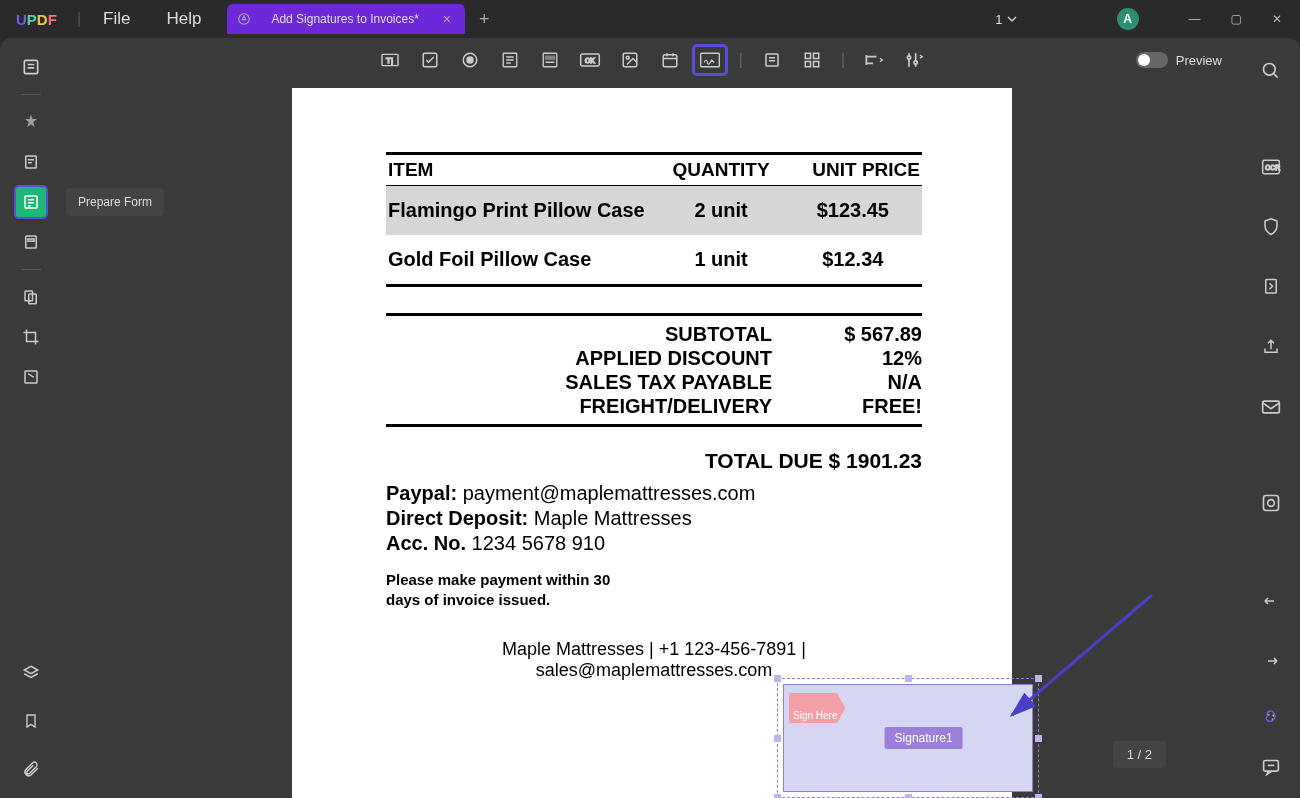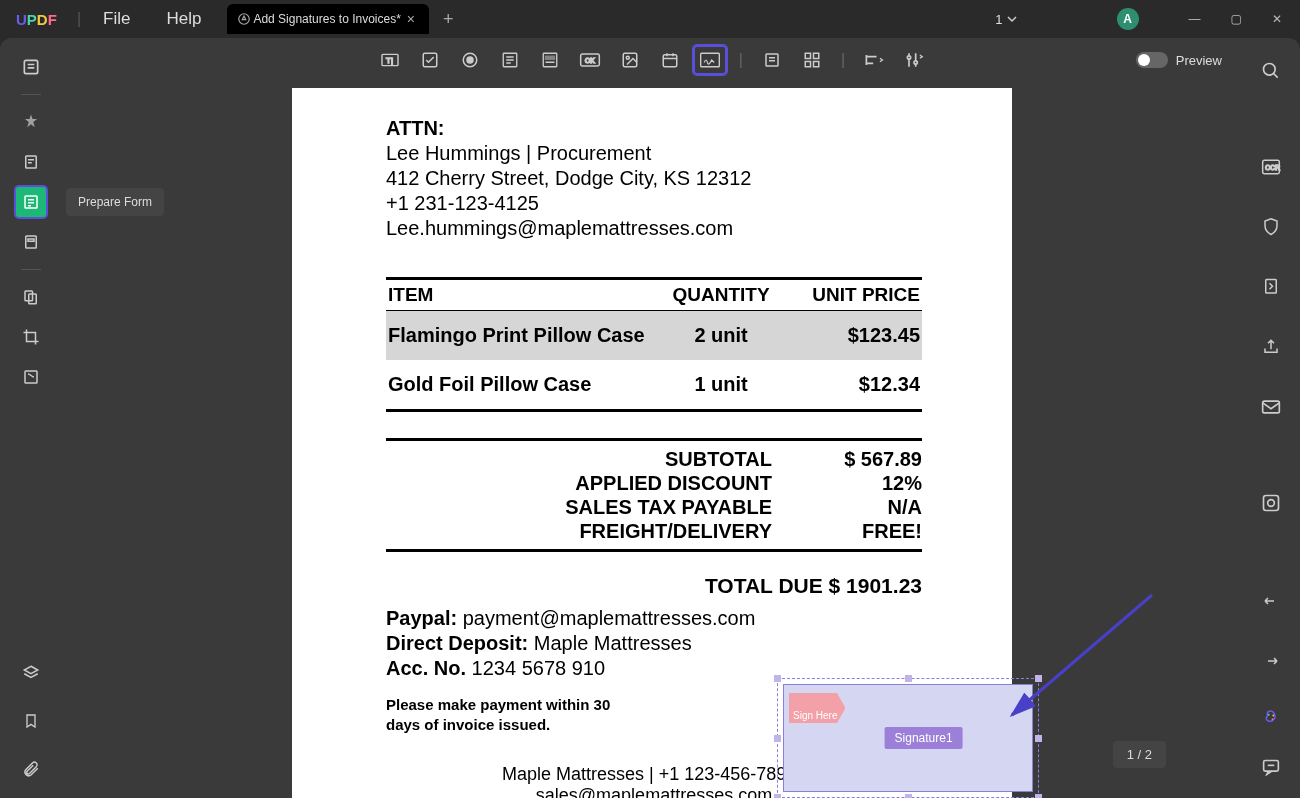--- a/index.html
+++ b/index.html
@@ -7,21 +7,21 @@
 
 
 .titlebar { height: 38px; background: #2a2a2a; display: flex; align-items: center; color: #ccc; position: relative; }
 .logo { padding: 0 16px; font-weight: bold; font-size: 15px; }
 .logo .u { color: #6b5ce7; }
 .logo .p { color: #4dd4a8; }
 .logo .d { color: #f5c842; }
 .logo .f { color: #ff6b8a; }
 .menu-sep { color: #555; margin: 0 4px; }
 .menu-item { padding: 0 18px; font-size: 17px; color: #ddd; cursor: pointer; }
-.tab { display: flex; align-items: center; background: #000000; border-radius: 6px 6px 0 0; padding: 7px 10px; margin-left: 8px; font-size: 12px; color: #ddd; gap: 2px; }
+.tab { display: flex; align-items: center; background: #6d28d9; border-radius: 6px 6px 0 0; padding: 7px 10px; margin-left: 8px; font-size: 12px; color: #ddd; gap: 20px; }
 .tab-close { color: #aaa; font-size: 14px; cursor: pointer; padding: 0 4px; }
 .tab-add { color: #aaa; font-size: 18px; padding: 0 14px; cursor: pointer; }
 .titlebar-right { position: absolute; right: 8px; display: flex; align-items: center; gap: 10px; }
 .page-sel { color: #ddd; font-size: 13px; display: flex; align-items: center; gap: 4px; padding: 4px 10px; cursor: pointer; }
 .avatar { width: 22px; height: 22px; border-radius: 50%; background: #2d8f6f; color: #fff; display: flex; align-items: center; justify-content: center; font-size: 12px; font-weight: bold; }
 .win-btn { color: #bbb; padding: 6px 10px; cursor: pointer; font-size: 12px; }
 
 
 .main { display: flex; height: calc(100% - 38px); border-radius: 12px 12px 0 0; background: #3a3a3a; overflow: hidden; }
 
@@ -49,21 +49,21 @@
 .doc-inner { margin-left: 92px; width: 536px; }
 .attn-block { line-height: 1.25; font-weight: 500; }
 .attn-block .bold { font-weight: 700; }
 
 table.items { width: 100%; border-collapse: collapse; margin-top: 36px; border-top: 3px solid #000; border-bottom: 3px solid #000; }
 table.items th { text-align: left; font-weight: 700; font-size: 19px; padding: 4px 2px; border-bottom: 1px solid #000; }
 table.items th:nth-child(2) { text-align: center; }
 table.items th:nth-child(3) { text-align: right; }
 table.items td { padding: 13px 2px; font-weight: 700; background: #d6d6d6; vertical-align: top; }
 table.items td:nth-child(2) { text-align: center; }
-table.items td:nth-child(3) { text-align: right; }
+table.items td:nth-child(3) { text-align: center; }
 table.items tr:nth-child(3) td { background: #fff; }
 
 .summary { border-top: 3px solid #000; border-bottom: 3px solid #000; margin-top: 26px; padding: 6px 0; }
 .summary-row { display: flex; justify-content: flex-end; gap: 60px; font-weight: 700; line-height: 1.2; }
 .summary-row .lbl { text-align: right; min-width: 200px; }
 .summary-row .val { min-width: 90px; text-align: right; }
 
 .total { text-align: right; font-weight: 700; margin-top: 22px; font-size: 21px; }
 .payinfo { margin-top: 8px; line-height: 1.25; font-size: 20px; }
 .payinfo .bold { font-weight: 700; }
@@ -303,27 +303,20 @@
         <div class="toggle">
             <div class="toggle-knob"></div>
           </div>
         <span>Preview</span>
       </div>
     </div>
 
     <div class="canvas">
       <div class="page">
         <div class="doc-inner">
-          <div class="attn-block">
-            <div class="bold">ATTN:</div>
-            <div>Lee Hummings | Procurement</div>
-            <div>412 Cherry Street, Dodge City, KS 12312</div>
-            <div>+1 231-123-4125</div>
-            <div>Lee.hummings@maplemattresses.com</div>
-          </div>
           <table class="items">
             <tbody>
                 <tr>
                   <th>ITEM</th>
                   <th>QUANTITY</th>
                   <th>UNIT PRICE</th>
                 </tr>
             <tr>
                   <td style="max-width:220px">Flamingo Print Pillow Case</td>
                   <td>2 unit</td>

